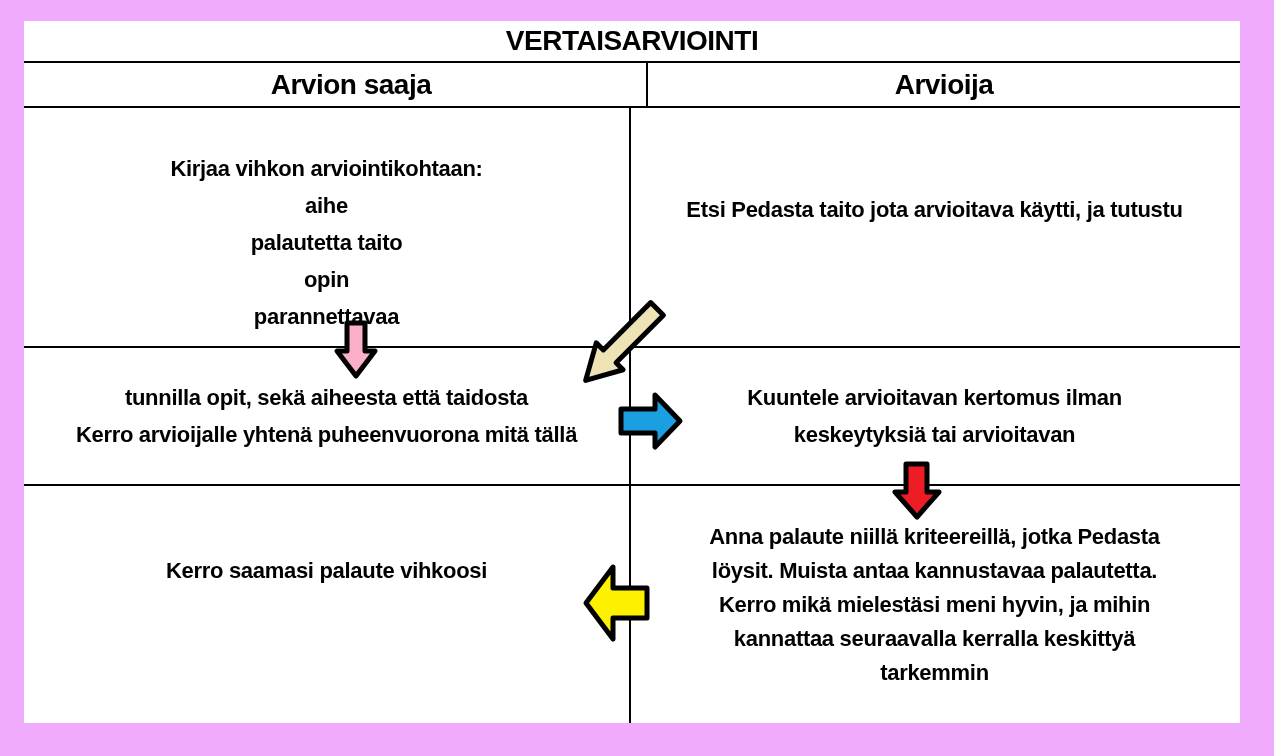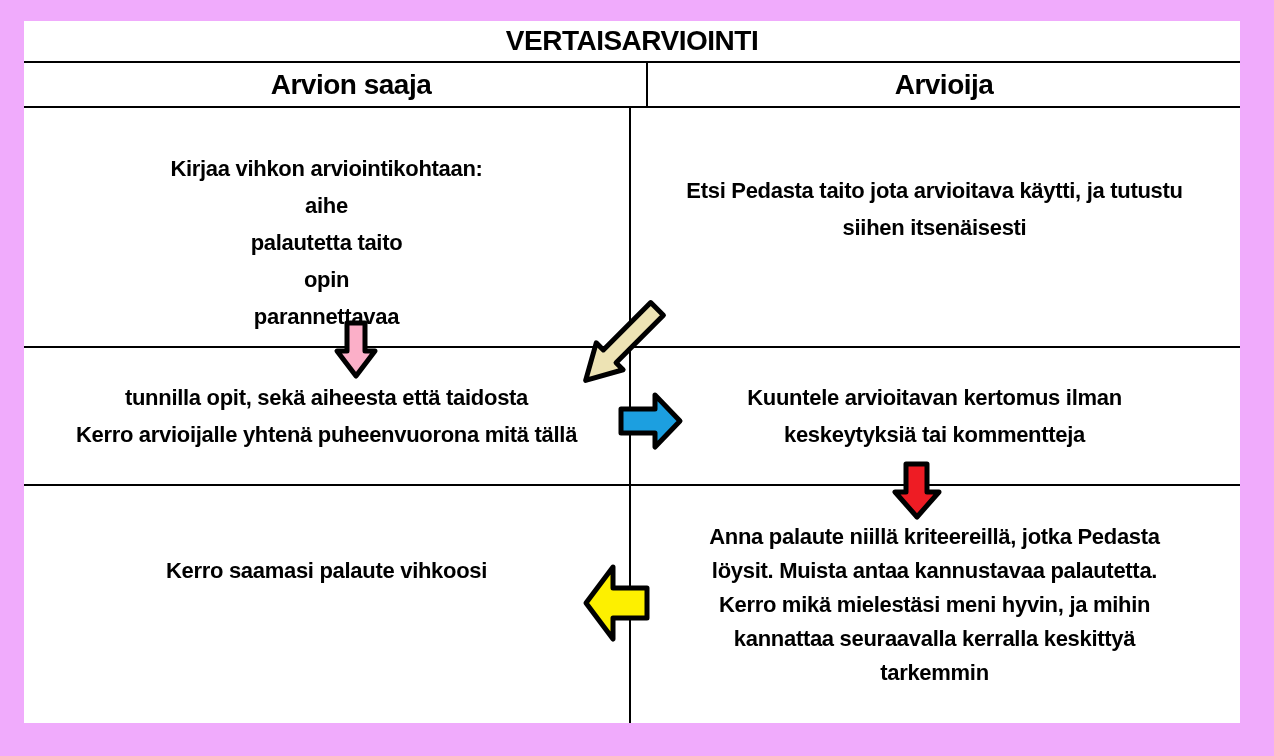--- a/index.html
+++ b/index.html
@@ -62,32 +62,31 @@
     <div class="split body-row1">
       <div class="cell left body-cell r1-left">
           <div>Kirjaa vihkon arviointikohtaan:</div>
           <div>aihe</div>
           <div>palautetta taito</div>
           <div>opin</div>
           <div>parannettavaa</div>
         </div>
       <div class="cell right body-cell r1-right">
           <div>Etsi Pedasta taito jota arvioitava käytti, ja tutustu</div>
-          <div>siihen itsenäisesti</div>
         </div>
     </div>
 
     <div class="split body-row2">
       <div class="cell left body-cell">
           <div>tunnilla opit, sekä aiheesta että taidosta</div>
           <div>Kerro arvioijalle yhtenä puheenvuorona mitä tällä</div>
         </div>
       <div class="cell right body-cell">
           <div>Kuuntele arvioitavan kertomus ilman</div>
-          <div>keskeytyksiä tai kommentteja</div>
+          <div>keskeytyksiä tai arvioitavan</div>
         </div>
     </div>
 
     <div class="split body-row3">
       <div class="cell left body-cell r3-left">
           <div>Kerro saamasi palaute vihkoosi</div>
         </div>
       <div class="cell right body-cell r3-right">
           <div>Anna palaute niillä kriteereillä, jotka Pedasta</div>
           <div>löysit. Muista antaa kannustavaa palautetta.</div>

